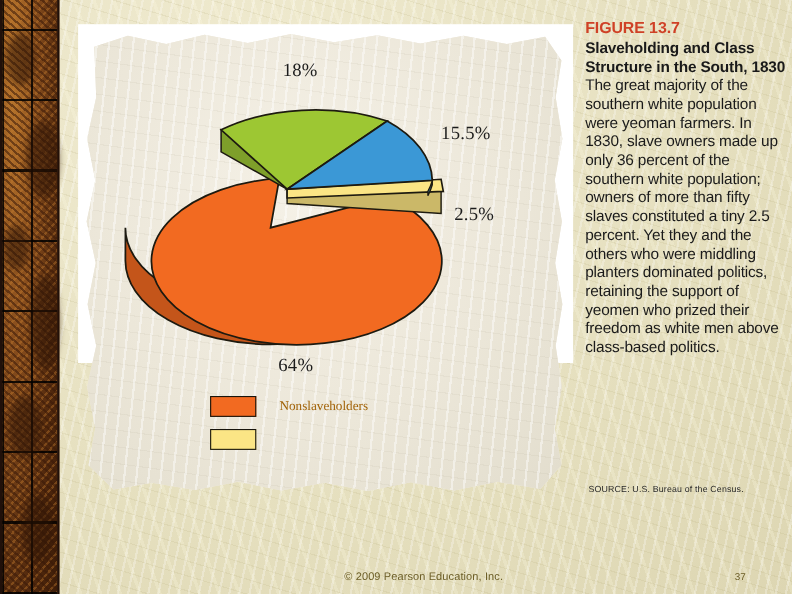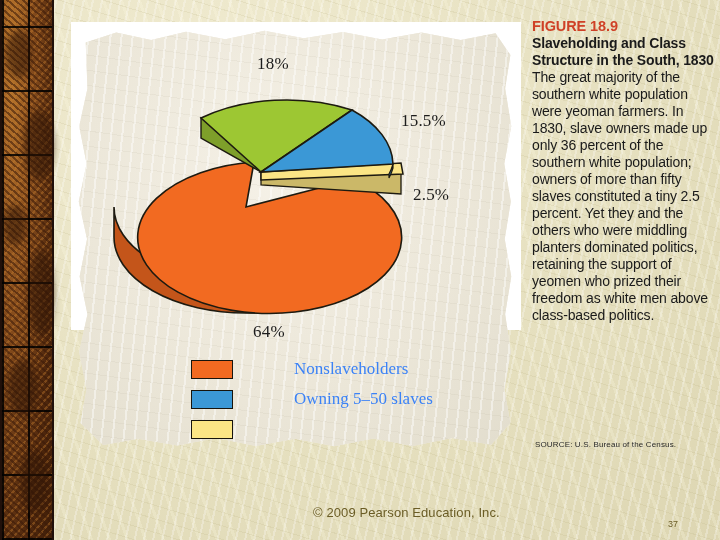--- a/index.html
+++ b/index.html
@@ -109,24 +109,23 @@
     height: 30px;
   }
   .swatch {
     width: 42px; height: 19px;
     border: 1.6px solid #17140c;
     flex: 0 0 auto;
     margin-right: 21px;
   }
   .legend-text {
     font-family: "Liberation Serif", serif;
-    font-size: 17px;
-    color: #3b82f6;
+    font-size: 12px;
+    color: #a16207;
     white-space: nowrap;
-    margin-left: 40px;
   }
 
   
   #caption {
     position: absolute;
     left: 532px; top: 18px;
     width: 184px;
   }
   #caption .fig-num {
     display: block;
@@ -150,22 +149,22 @@
     left: 535px; top: 440px;
     width: 148px;
     font-size: 8px;
     color: #2a2a2a;
     letter-spacing: 0.15px;
   }
 
   
   #footer-copyright {
     position: absolute;
-    left: 313px; top: 505px;
-    font-size: 13px;
+    left: 313px; top: 519px;
+    font-size: 10px;
     color: #6b5d26;
     letter-spacing: 0.1px;
   }
   #footer-page {
     position: absolute;
     left: 668px; top: 519px;
     font-size: 9px;
     color: #6b5d26;
   }
 </style>
@@ -229,31 +228,27 @@
     <div class="pct-label" id="pct-blue">15.5%</div>
     <div class="pct-label" id="pct-yellow">2.5%</div>
     <div class="pct-label" id="pct-orange">64%</div>
 
     <div id="legend">
       <div class="legend-row">
         <span class="swatch" style="background:#f26a21"></span>
         <span class="legend-text">Nonslaveholders</span>
       </div>
       <div class="legend-row">
-        <span class="swatch" style="background:#3b98d6"></span>
-        <span class="legend-text">Owning 5–50 slaves</span>
-      </div>
-      <div class="legend-row">
         <span class="swatch" style="background:#fbe585"></span>
       </div>
     </div>
   </div>
 
   <div id="caption">
-    <span class="fig-num">FIGURE 18.9</span>
+    <span class="fig-num">FIGURE 13.7</span>
     <span class="cap-body"><b>Slaveholding and Class Structure in the South, 1830</b><span> The great majority of the southern white population were yeoman farmers. In 1830, slave owners made up only 36 percent of the southern white population; owners of more than fifty slaves constituted a tiny 2.5 percent. Yet they and the others who were middling planters dominated politics, retaining the support of yeomen who prized their freedom as white men above class-based politics.</span></span>
   </div>
 
   <div id="source">SOURCE: U.S. Bureau of the Census.</div>
 
   <div id="footer-copyright">© 2009 Pearson Education, Inc.</div>
   <div id="footer-page">37</div>
 
 </div>
 

